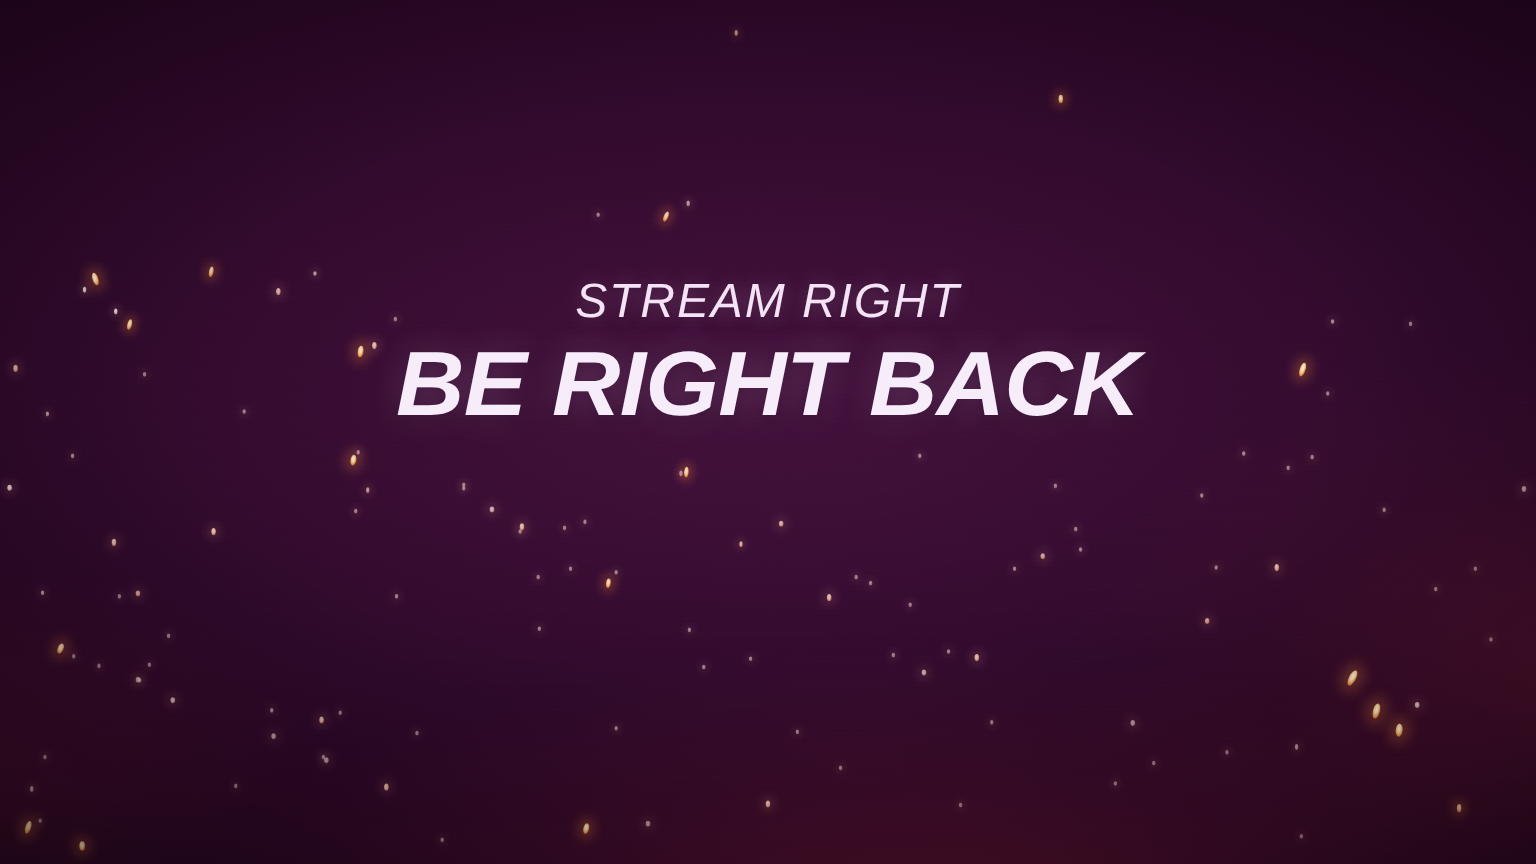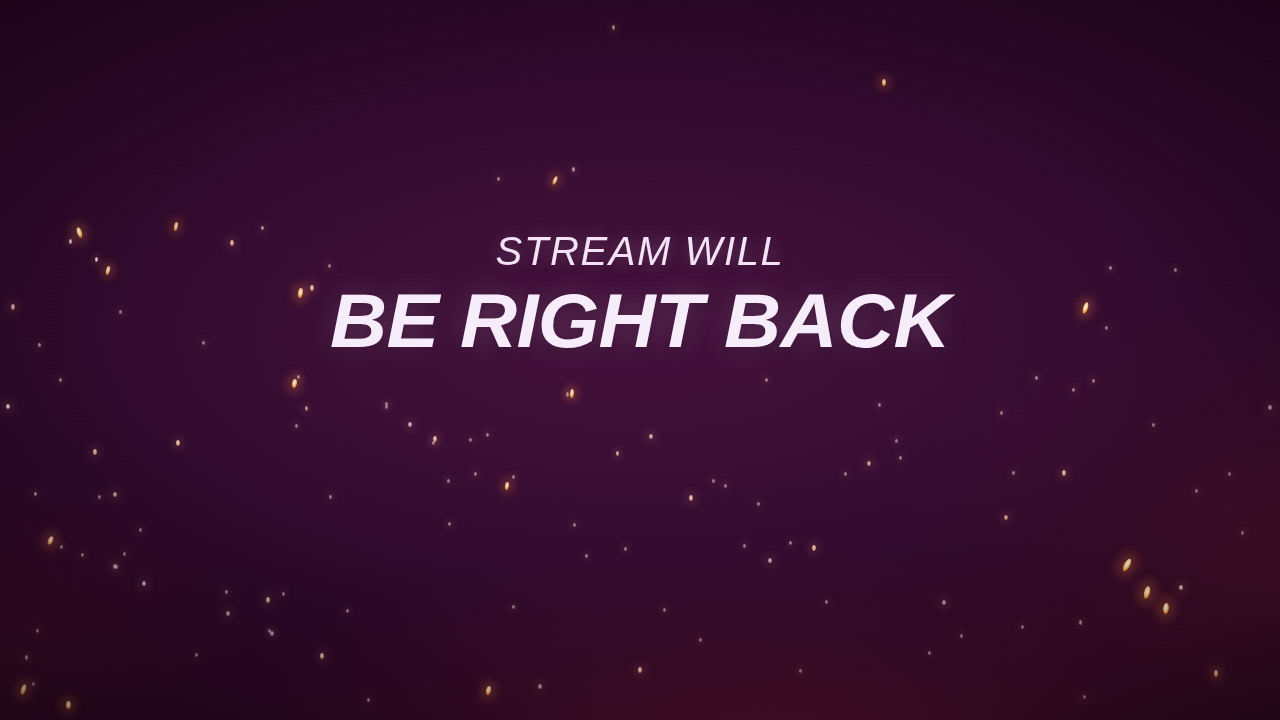--- a/index.html
+++ b/index.html
@@ -245,17 +245,17 @@
       <div class="ember pale" style="left: 328.5px; top: 495px; width: 3px; height: 4px; opacity: 0.5; box-shadow: rgba(255, 180, 150, 0.16) 0px 0px 6px 3px;"></div>
       <div class="ember pale" style="left: 496.5px; top: 177px; width: 3px; height: 4px; opacity: 0.5; box-shadow: rgba(255, 180, 150, 0.16) 0px 0px 6px 3px;"></div>
       <div class="ember pale" style="left: 1020.5px; top: 625px; width: 3px; height: 4px; opacity: 0.5; box-shadow: rgba(255, 180, 150, 0.16) 0px 0px 6px 3px;"></div>
       <div class="ember pale" style="left: 898.5px; top: 456px; width: 3px; height: 4px; opacity: 0.5; box-shadow: rgba(255, 180, 150, 0.16) 0px 0px 6px 3px;"></div>
       <div class="ember pale" style="left: 1151.5px; top: 423px; width: 3px; height: 4px; opacity: 0.5; box-shadow: rgba(255, 180, 150, 0.16) 0px 0px 6px 3px;"></div>
     </div>
 
   <div class="bg-vignette"></div>
 
   <div id="title-block">
-    <p id="kicker">STREAM WILL</p>
+    <p id="kicker">STREAM RIGHT</p>
     <h1 id="headline">BE RIGHT BACK</h1>
   </div>
 
 </div>
 
 </body></html>

